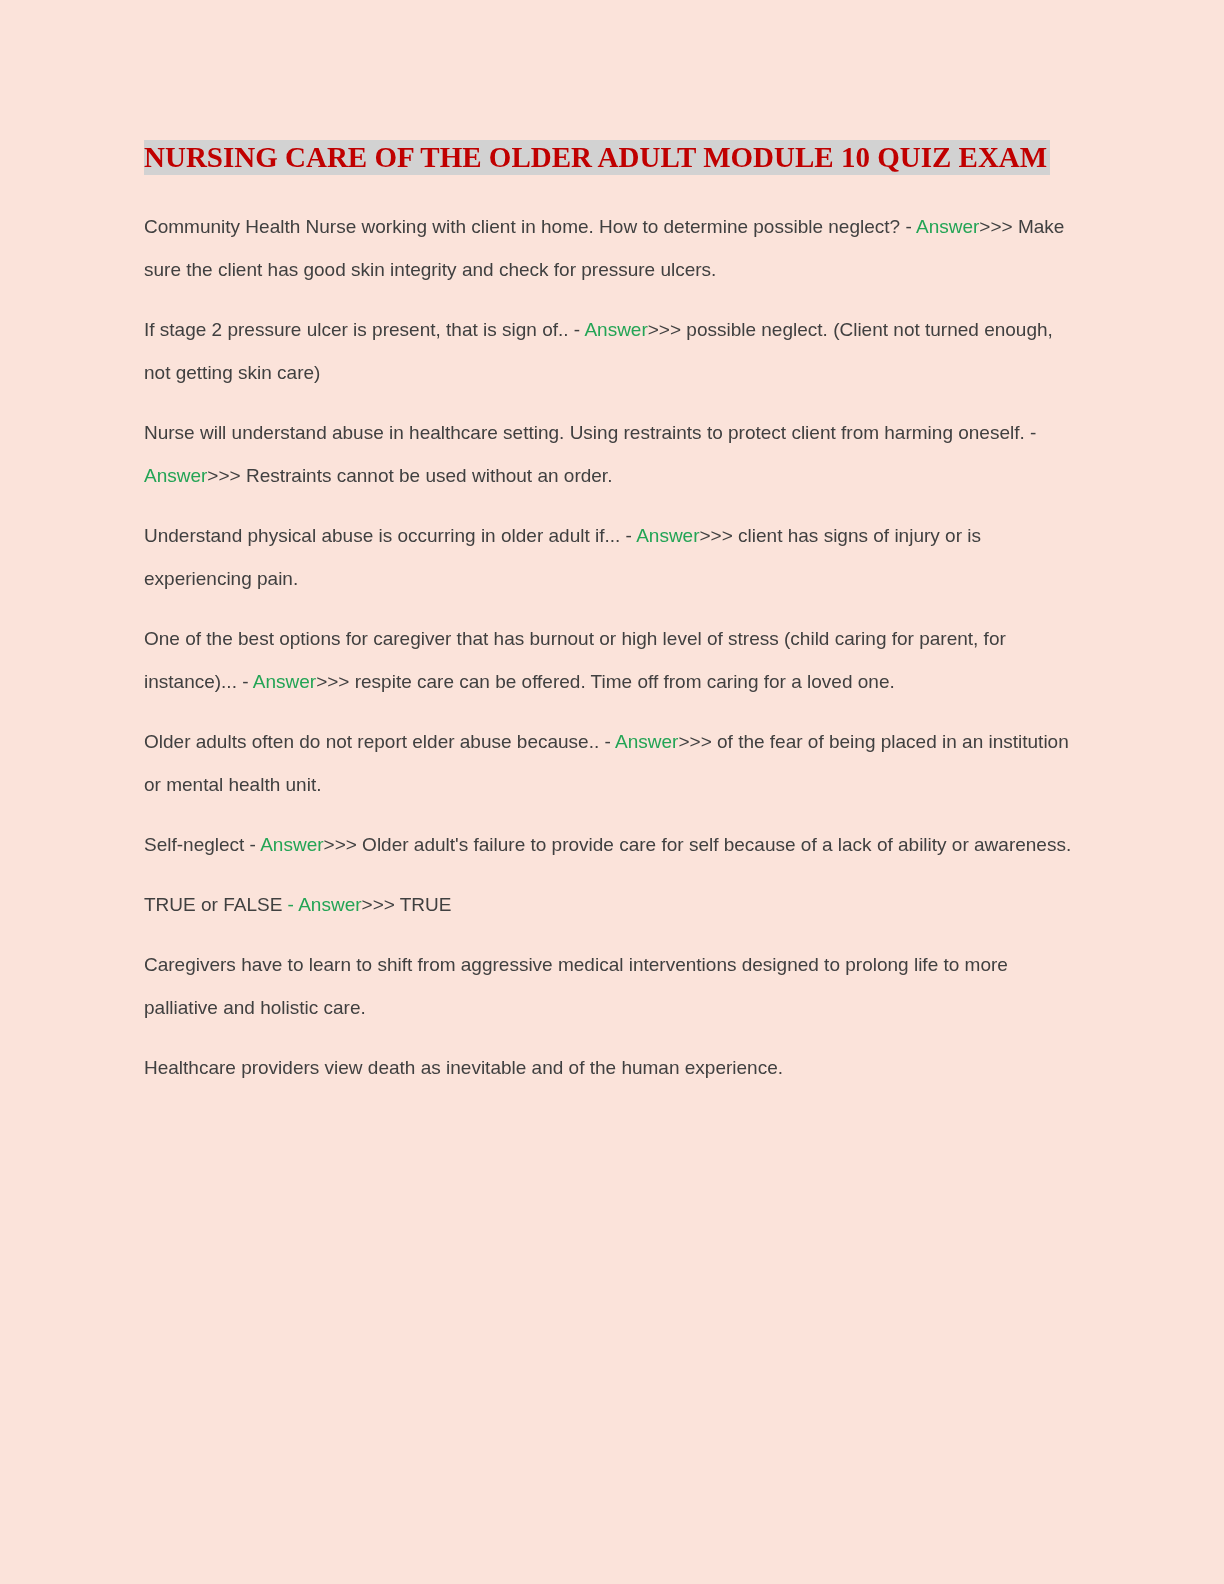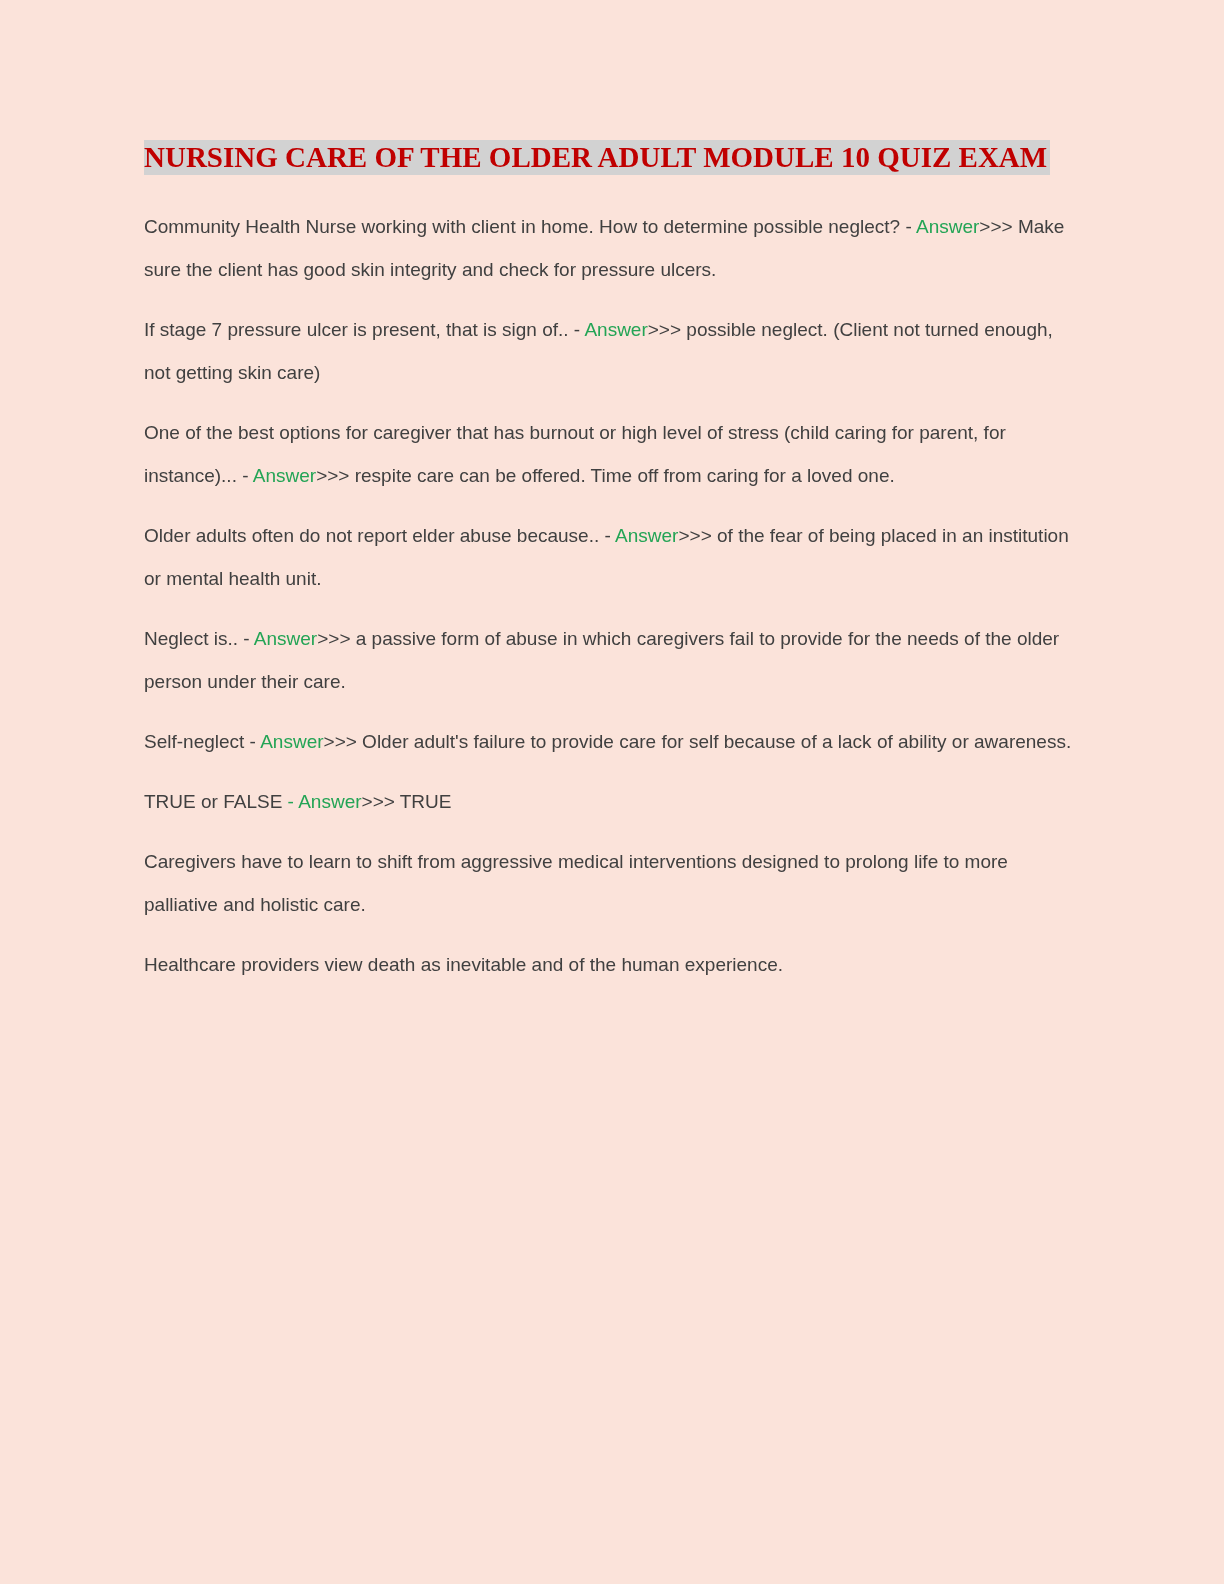--- a/index.html
+++ b/index.html
@@ -57,23 +57,24 @@
 <div class="page">
   <header class="doc-title">
     <div class="title-line">
       <span class="hl">NURSING CARE OF THE OLDER ADULT MODULE 10 QUIZ EXAM</span>
     </div>
   </header>
 
   <main class="body-text">
     <div>
         <p class="para"><span class="normal">Community Health Nurse working with client in home. How to determine possible neglect? - </span><span class="answer">Answer</span><span class="normal">&gt;&gt;&gt; Make sure the client has good skin integrity and check for pressure ulcers.</span></p>
-        <p class="para"><span class="normal">If stage 7 pressure ulcer is present, that is sign of.. - </span><span class="answer">Answer</span><span class="normal">&gt;&gt;&gt; possible neglect. (Client not turned enough, not getting skin care)</span></p>
+        <p class="para"><span class="normal">If stage 2 pressure ulcer is present, that is sign of.. - </span><span class="answer">Answer</span><span class="normal">&gt;&gt;&gt; possible neglect. (Client not turned enough, not getting skin care)</span></p>
+        <p class="para"><span class="normal">Nurse will understand abuse in healthcare setting. Using restraints to protect client from harming oneself. - </span><span class="answer">Answer</span><span class="normal">&gt;&gt;&gt; Restraints cannot be used without an order.</span></p>
+        <p class="para"><span class="normal">Understand physical abuse is occurring in older adult if... - </span><span class="answer">Answer</span><span class="normal">&gt;&gt;&gt; client has signs of injury or is experiencing pain.</span></p>
         <p class="para"><span class="normal">One of the best options for caregiver that has burnout or high level of stress (child caring for parent, for instance)... - </span><span class="answer">Answer</span><span class="normal">&gt;&gt;&gt; respite care can be offered. Time off from caring for a loved one.</span></p>
         <p class="para"><span class="normal">Older adults often do not report elder abuse because.. - </span><span class="answer">Answer</span><span class="normal">&gt;&gt;&gt; of the fear of being placed in an institution or mental health unit.</span></p>
-        <p class="para"><span class="normal">Neglect is.. - </span><span class="answer">Answer</span><span class="normal">&gt;&gt;&gt; a passive form of abuse in which caregivers fail to provide for the needs of the older person under their care.</span></p>
         <p class="para"><span class="normal">Self-neglect - </span><span class="answer">Answer</span><span class="normal">&gt;&gt;&gt; Older adult's failure to provide care for self because of a lack of ability or awareness.</span></p>
         <p class="para"><span class="normal">TRUE or FALSE </span><span class="answer">- Answer</span><span class="normal">&gt;&gt;&gt; TRUE</span></p>
         <p class="para"><span class="normal">Caregivers have to learn to shift from aggressive medical interventions designed to prolong life to more palliative and holistic care.</span></p>
         <p class="para"><span class="normal">Healthcare providers view death as inevitable and of the human experience.</span></p>
       </div>
   </main>
 </div>
 
 </body></html>

